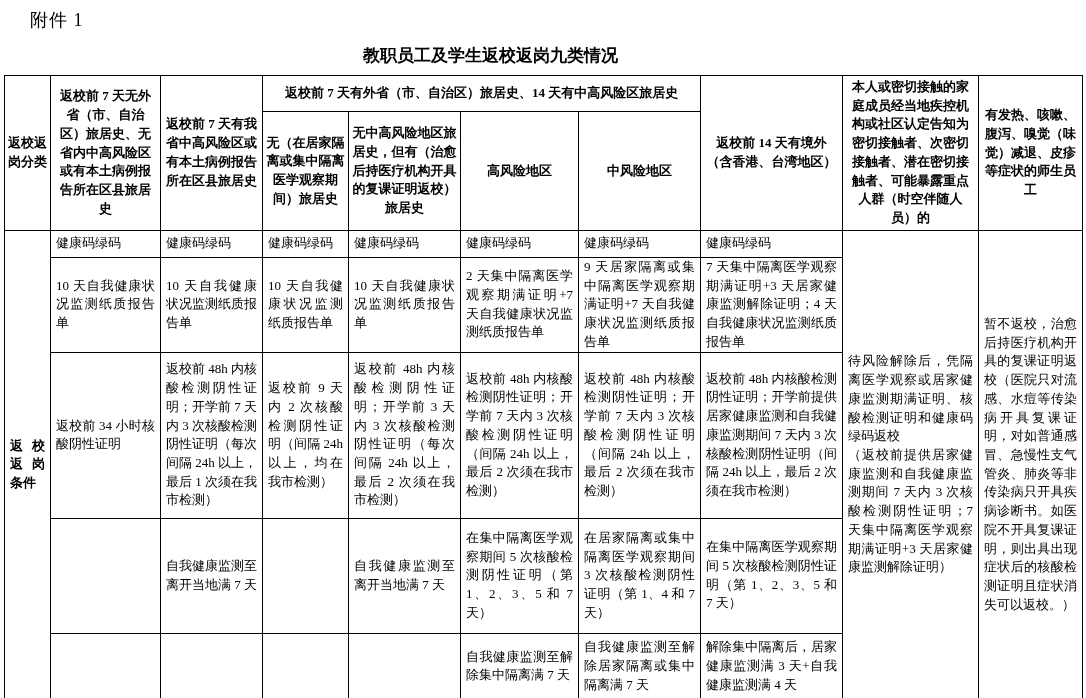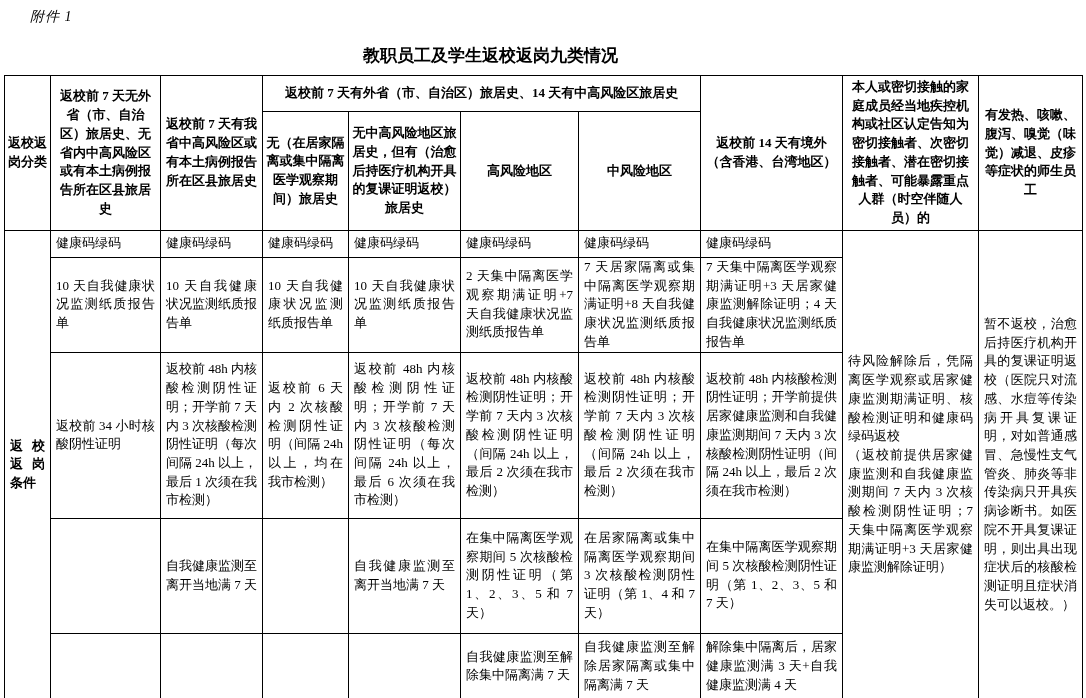--- a/index.html
+++ b/index.html
@@ -3,21 +3,21 @@
 <meta charset="utf-8">
 <style>
   html,body{margin:0;padding:0;}
   body{
     width:1086px;height:698px;background:#ffffff;color:#000;
     font-family:"Liberation Serif","DejaVu Serif",serif;
     position:relative;overflow:hidden;
   }
   .attachment{
     position:absolute;left:30px;top:8px;
-    font-size:14px;letter-spacing:1px;font-style:italic;
+    font-size:18px;letter-spacing:1px;
   }
   .doc-title{
     position:absolute;left:0;top:44px;width:981px;
     text-align:center;font-size:17px;font-weight:bold;
     font-family:"Liberation Sans","DejaVu Sans",sans-serif;
   }
   table.main{
     position:absolute;left:4px;top:75px;
     border-collapse:collapse;table-layout:fixed;width:1078px;
   }
@@ -91,28 +91,28 @@
     <td rowspan="5" class="prewrap mid">待风险解除后，凭隔离医学观察或居家健康监测期满证明、核酸检测证明和健康码绿码返校
 （返校前提供居家健康监测和自我健康监测期间 7 天内 3 次核酸检测阴性证明；7 天集中隔离医学观察期满证明+3 天居家健康监测解除证明）</td>
     <td rowspan="5" class="mid">暂不返校，治愈后持医疗机构开具的复课证明返校（医院只对流感、水痘等传染病开具复课证明，对如普通感冒、急慢性支气管炎、肺炎等非传染病只开具疾病诊断书。如医院不开具复课证明，则出具出现症状后的核酸检测证明且症状消失可以返校。）</td>
   </tr>
   <tr class="r2">
     <td>10 天自我健康状况监测纸质报告单</td>
     <td>10 天自我健康状况监测纸质报告单</td>
     <td>10 天自我健康状况监测纸质报告单</td>
     <td>10 天自我健康状况监测纸质报告单</td>
     <td>2 天集中隔离医学观察期满证明+7 天自我健康状况监测纸质报告单</td>
-    <td>7 天居家隔离或集中隔离医学观察期满证明+8 天自我健康状况监测纸质报告单</td>
+    <td>9 天居家隔离或集中隔离医学观察期满证明+7 天自我健康状况监测纸质报告单</td>
     <td>7 天集中隔离医学观察期满证明+3 天居家健康监测解除证明；4 天自我健康状况监测纸质报告单</td>
   </tr>
   <tr class="r3">
     <td>返校前 34 小时核酸阴性证明</td>
     <td>返校前 48h 内核酸检测阴性证明；开学前 7 天内 3 次核酸检测阴性证明（每次间隔 24h 以上，最后 1 次须在我市检测）</td>
-    <td>返校前 6 天内 2 次核酸检测阴性证明（间隔 24h 以上，均在我市检测）</td>
-    <td>返校前 48h 内核酸检测阴性证明；开学前 7 天内 3 次核酸检测阴性证明（每次间隔 24h 以上，最后 6 次须在我市检测）</td>
+    <td>返校前 9 天内 2 次核酸检测阴性证明（间隔 24h 以上，均在我市检测）</td>
+    <td>返校前 48h 内核酸检测阴性证明；开学前 3 天内 3 次核酸检测阴性证明（每次间隔 24h 以上，最后 2 次须在我市检测）</td>
     <td>返校前 48h 内核酸检测阴性证明；开学前 7 天内 3 次核酸检测阴性证明（间隔 24h 以上，最后 2 次须在我市检测）</td>
     <td>返校前 48h 内核酸检测阴性证明；开学前 7 天内 3 次核酸检测阴性证明（间隔 24h 以上，最后 2 次须在我市检测）</td>
     <td>返校前 48h 内核酸检测阴性证明；开学前提供居家健康监测和自我健康监测期间 7 天内 3 次核酸检测阴性证明（间隔 24h 以上，最后 2 次须在我市检测）</td>
   </tr>
   <tr class="r4">
     <td></td>
     <td>自我健康监测至离开当地满 7 天</td>
     <td></td>
     <td>自我健康监测至离开当地满 7 天</td>
     <td>在集中隔离医学观察期间 5 次核酸检测阴性证明（第 1、2、3、5 和 7 天）</td>

